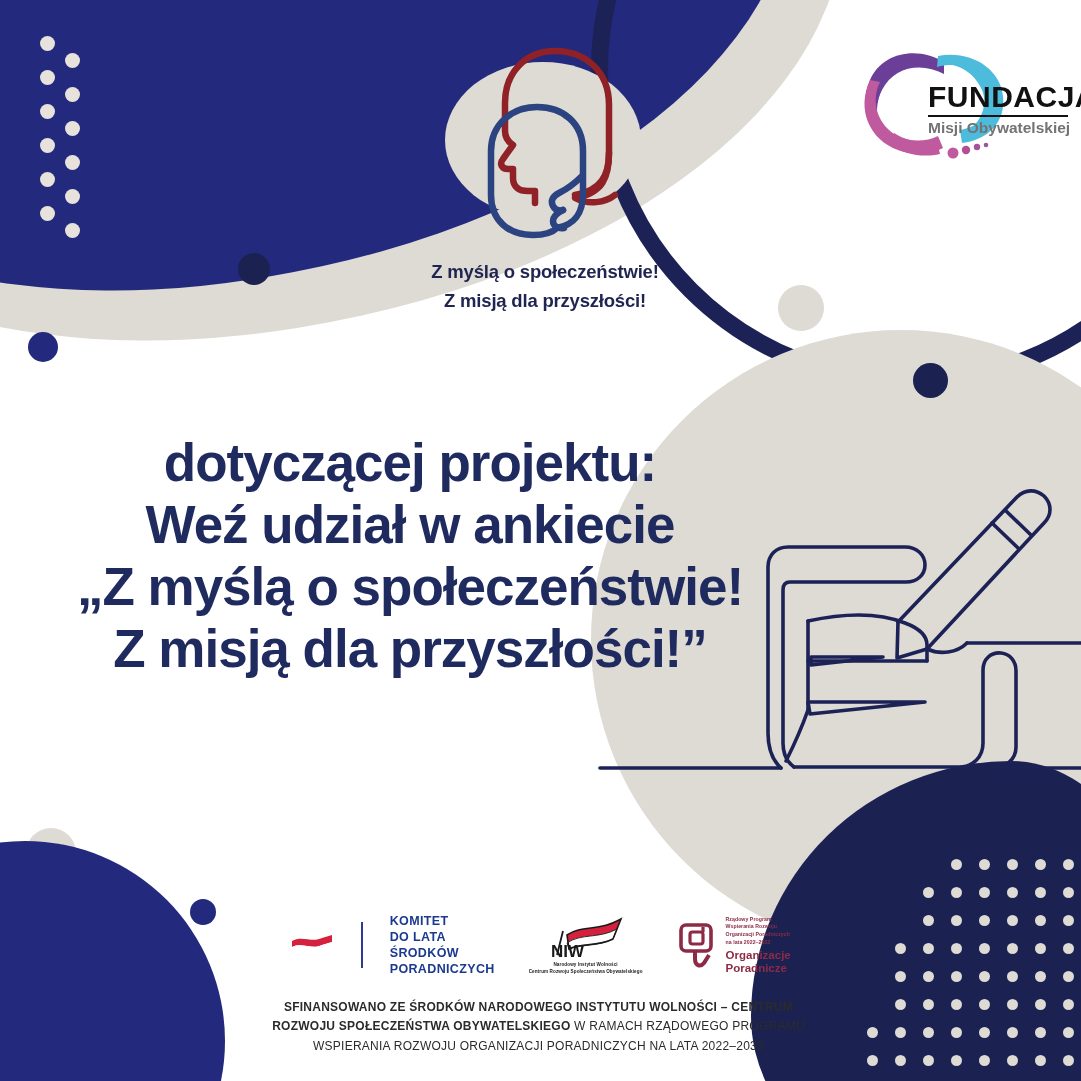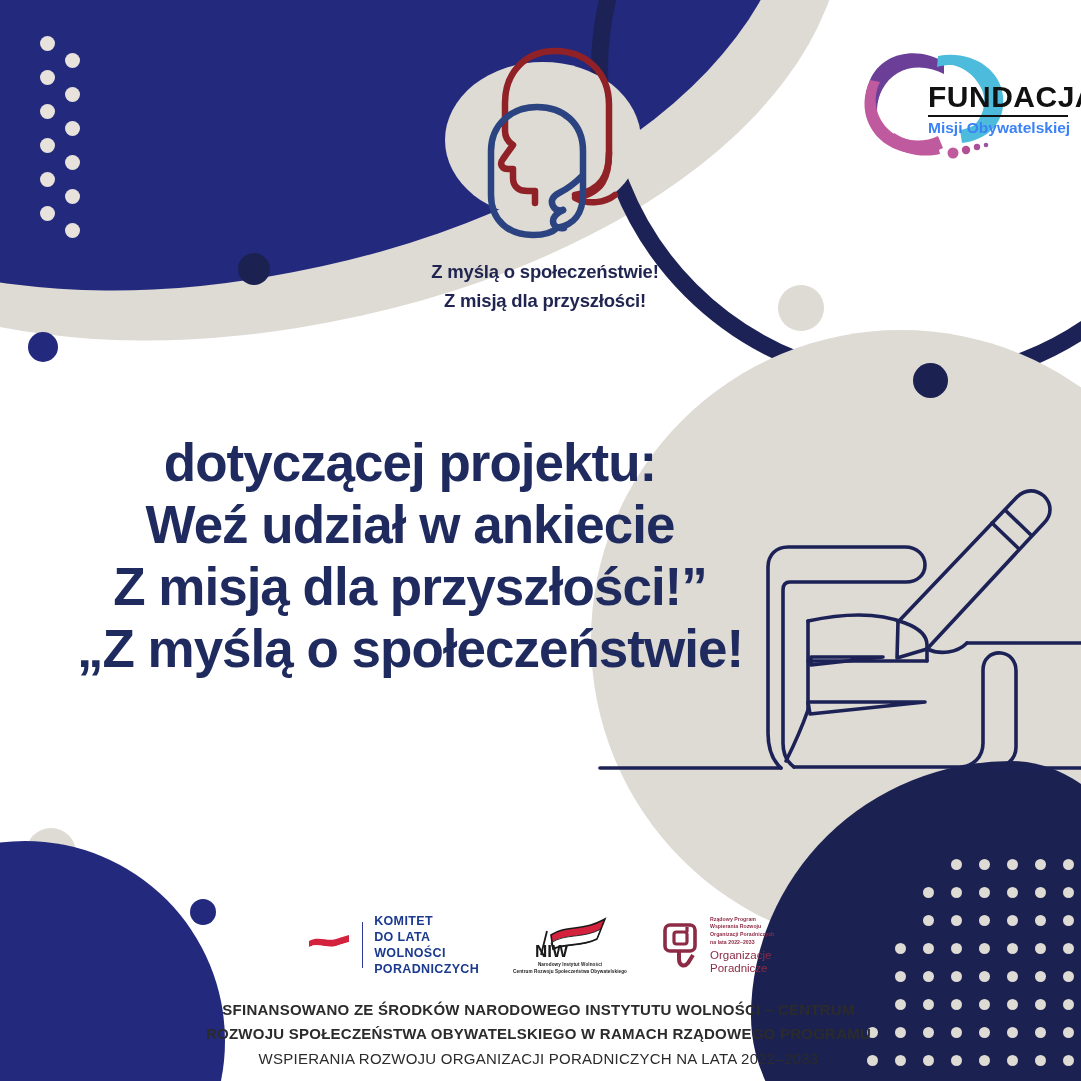--- a/index.html
+++ b/index.html
@@ -83,21 +83,21 @@
     position:absolute;left:80px;top:42px;width:140px;
   }
   .logo-fundacja{
     font-family:"Liberation Sans", sans-serif;
     font-weight:bold;font-size:30px;letter-spacing:.5px;color:#111;
     line-height:1;
   }
   .logo-rule{height:2px;background:#111;margin:3px 0 2px 0;}
   .logo-sub{
     font-family:"Liberation Sans", sans-serif;
-    font-weight:bold;font-size:15.5px;color:#3b82f6;white-space:nowrap;
+    font-weight:bold;font-size:15.5px;color:#737373;white-space:nowrap;
   }
 
   
   .head-ill{position:absolute;left:425px;top:35px;width:235px;height:235px;}
   .tagline{
     position:absolute;left:360px;top:258px;width:370px;
     text-align:center;
     color:#1f2550;
     font-weight:bold;
     font-size:18.5px;
@@ -120,54 +120,54 @@
   
   .pen-ill{position:absolute;left:595px;top:465px;width:486px;height:320px;}
 
   
   .footer-logos{
     position:absolute;left:0;top:905px;width:1081px;height:80px;
     display:flex;align-items:center;justify-content:center;gap:34px;
   }
   .flogo{display:flex;align-items:center;}
 
-  .kdsp{display:flex;align-items:center;gap:11px;}
+  .kdsp{display:flex;align-items:center;gap:27px;}
   .kdsp .flag{width:44px;height:30px;}
   .kdsp .vrule{width:1.5px;height:46px;background:#2c3b8f;}
   .kdsp .kdsp-txt{
     color:#1b3a8f;font-weight:bold;font-size:12.5px;line-height:1.28;
     letter-spacing:.35px;
   }
 
   .niw{display:flex;flex-direction:column;align-items:center;}
   .niw .niw-sub{
     font-size:4.6px;font-weight:bold;color:#1a1a1a;text-align:center;
     line-height:1.5;margin-top:1px;letter-spacing:.1px;
   }
 
   .orgpor{display:flex;align-items:center;gap:7px;}
   .orgpor .op-txt{display:flex;flex-direction:column;}
   .orgpor .op-small{
     font-size:5.2px;font-weight:bold;color:#8d2b46;line-height:1.5;
     letter-spacing:.05px;
   }
   .orgpor .op-big{
-    font-size:11.5px;font-weight:normal;color:#8d2b46;line-height:1.12;
+    font-size:11.5px;font-weight:bold;color:#8d2b46;line-height:1.12;
     margin-top:2px;
   }
 
   
   .footer-legal{
     position:absolute;left:0;top:998px;width:1077px;
     text-align:center;color:#2b2b2b;
-    font-size:15px;line-height:1.62;letter-spacing:.25px;
+    font-size:12px;line-height:1.62;letter-spacing:.25px;
   }
   .footer-legal .l1{font-weight:bold;}
   .footer-legal .l2 b{font-weight:bold;}
-  .footer-legal .l2 span{font-weight:bold;}
+  .footer-legal .l2 span{font-weight:normal;}
   .footer-legal .l3{font-weight:normal;}
 </style>
 </head>
 <body>
 
 <div id="poster">
 
   <div class="deco tl-beige"></div>
   <div class="deco tl-navy"></div>
 
@@ -305,22 +305,22 @@
   </div>
 
   <div class="tagline">
     <div>Z myślą o społeczeństwie!</div>
     <div>Z misją dla przyszłości!</div>
   </div>
 
   <div class="headline">
     <span class="ln">dotyczącej projektu:</span>
     <span class="ln">Weź udział w ankiecie</span>
+    <span class="ln">„Z myślą o społeczeństwie!</span>
     <span class="ln">Z misją dla przyszłości!”</span>
-    <span class="ln">„Z myślą o społeczeństwie!</span>
   </div>
 
   <div class="pen-ill">
     <svg viewBox="0 0 486 320" width="486" height="320">
       <g fill="none" stroke="#1d2256" stroke-width="3.6" stroke-linecap="round" stroke-linejoin="round">
 
         <path d="M5,303 L186,303"></path>
 
         <path d="M186,303 C176,294 173,282 173,268 L173,102
                  C173,90 181,82 193,82 L310,82
@@ -356,21 +356,21 @@
 
     <div class="flogo kdsp">
       <svg class="flag" viewBox="0 0 44 30">
         <path d="M2,11 C12,5 22,13 32,8 L42,5 L42,12 L32,15 C22,20 12,12 2,17 Z" fill="#d4213d"></path>
         <path d="M2,17 C12,12 22,20 32,15 L42,12 L42,19 L32,22 C22,27 12,19 2,24 Z" fill="#ffffff"></path>
       </svg>
       <div class="vrule"></div>
       <div class="kdsp-txt">
         <div>KOMITET</div>
         <div>DO LATA</div>
-        <div>WOLNOŚCI</div>
+        <div>ŚRODKÓW</div>
         <div>PORADNICZYCH</div>
       </div>
     </div>
 
     <div class="flogo niw">
       <svg width="86" height="46" viewBox="0 0 86 46">
         <path d="M24,20 C38,10 56,16 74,6 L78,4 L74,14 C56,24 38,18 24,28 Z" fill="#d4213d"></path>
         <path d="M24,28 C38,18 56,24 74,14 L70,24 C54,32 38,28 26,34 Z" fill="#ffffff" stroke="#1a1a1a" stroke-width="0.9"></path>
         <path d="M24,20 C38,10 56,16 74,6 L78,4 L70,24 C54,32 38,28 26,34 Z" fill="none" stroke="#1a1a1a" stroke-width="1.6"></path>
         <g fill="#1a1a1a" font-family="Liberation Sans, sans-serif" font-weight="bold" font-size="17">

